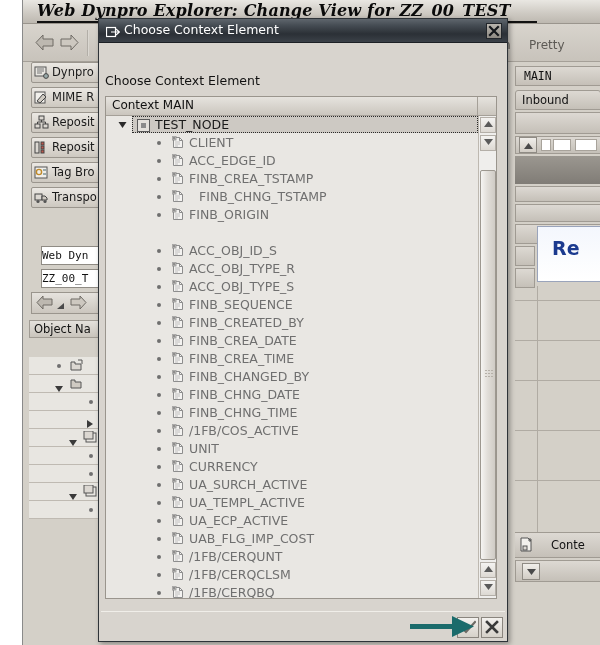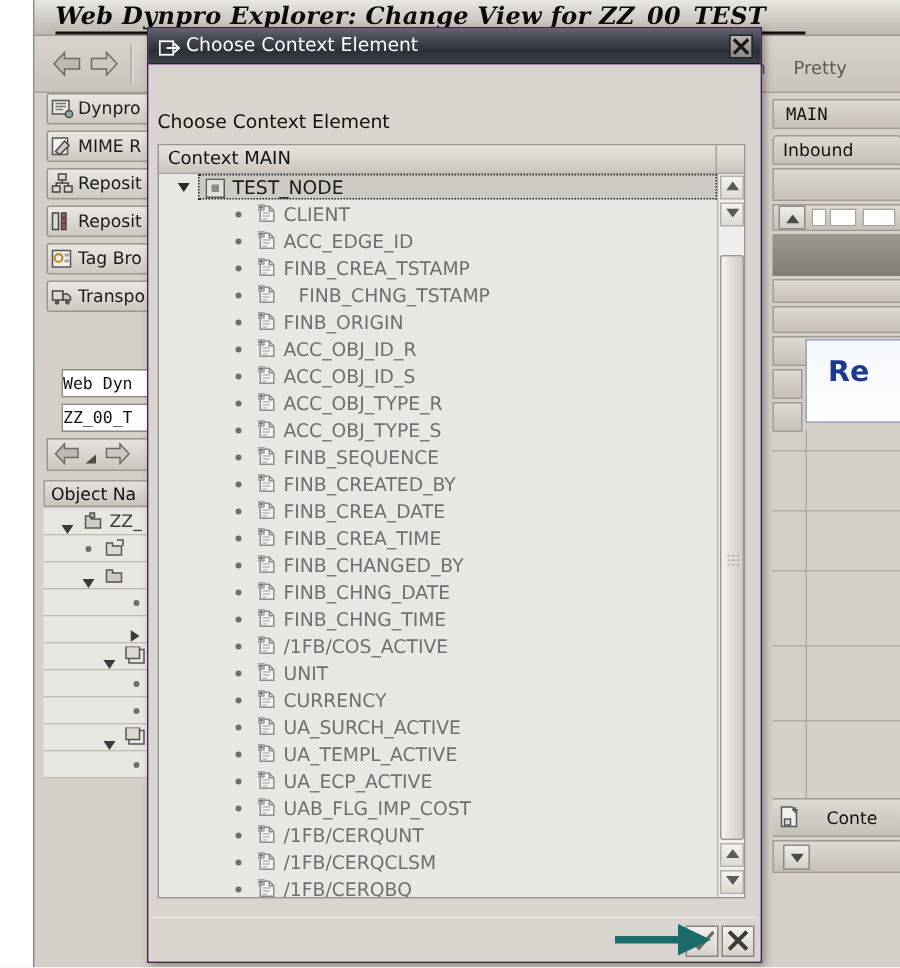--- a/index.html
+++ b/index.html
@@ -175,21 +175,21 @@
     position:absolute;
     background: linear-gradient(to bottom,#f0eeea,#d2cdc5);
     border:1px solid #8f8b84;
   }
 
   
   .dialog {
     position: absolute;
     left: 98px; top: 18px;
     width: 410px; height: 624px;
-    background: #d946ef;
+    background: #fef9c3;
     border: 1px solid #2e3338;
     box-shadow: 2px 2px 5px rgba(0,0,0,0.35);
   }
   .dlg-title {
     position: absolute;
     left: 0; top: 0; width: 408px; height: 24px;
     background: linear-gradient(to bottom, #5f666d 0%, #454c53 28%, #2b3036 65%, #3b4148 100%);
     border-bottom: 1px solid #1c2025;
   }
   .dlg-title-ico {
@@ -454,30 +454,20 @@
             </svg>
         </span>
         <span style="position:absolute;left:38px;top:2px;">
           <svg width="17" height="15" viewBox="0 0 17 15">
               <path d="M10 1 L10 4 L1 4 L1 10 L10 10 L10 14 L16 7.5 Z" fill="#cdc8c0" stroke="#6e6a64"></path>
             </svg>
         </span>
       </div>
       <div class="objhdr">Object Na</div>
 
-      <div class="treerow" style="top:47px;">
-        <span style="position:absolute;left:12px;top:5px;"><svg width="8" height="6" viewBox="0 0 8 6">
-              <path d="M0 0 L8 0 L4 6 Z" fill="#3a3a3a"></path>
-            </svg></span>
-        <span style="position:absolute;left:26px;top:2px;"><svg width="14" height="13" viewBox="0 0 14 13">
-              <path d="M2 3h4v2h6v6H2z" fill="#cfcac2" stroke="#555"></path>
-              <rect x="5" y="1" width="3" height="3" fill="#b9b3ab" stroke="#555"></rect>
-            </svg></span>
-        <span style="position:absolute;left:44px;">ZZ_</span>
-      </div>
       <div class="treerow" style="top:65px;">
         <span class="bullet" style="left:28px;"></span>
         <span style="position:absolute;left:40px;top:2px;"><svg width="14" height="13" viewBox="0 0 14 13">
               <path d="M2 3h4v2h6v6H2z" fill="#dcd8d2" stroke="#555"></path>
               <path d="M9 1 l4 0 l0 4" fill="none" stroke="#555"></path>
             </svg></span>
       </div>
       <div class="treerow" style="top:83px;">
         <span style="position:absolute;left:26px;top:5px;"><svg width="8" height="6" viewBox="0 0 8 6">
               <path d="M0 0 L8 0 L4 6 Z" fill="#3a3a3a"></path>
@@ -681,33 +671,20 @@
               <span class="attr-ico" style="left: 66px;">
                 <svg width="12" height="13" viewBox="0 0 12 13" style="display: block;">
                   <path d="M1.5 1.5 h6 l3 3 v7 h-9 z" fill="#f4f3f1" stroke="#8d8d8d"></path>
                   <path d="M7.5 1.5 v3 h3" fill="none" stroke="#8d8d8d"></path>
                   <path d="M3 6h5M3 8h5M3 10h3" stroke="#b9b9b9" stroke-width="0.9"></path>
                   <rect x="0" y="0" width="4" height="4" fill="#d8d6d2" stroke="#8d8d8d" stroke-width="0.8"></rect>
                   <path d="M2 0.6 v2.8 M0.6 2 h2.8" stroke="#6f6f6f" stroke-width="0.9"></path>
                 </svg>
               </span>
               <span class="row-label" style="left: 83px;">FINB_ORIGIN</span>
-            </div>
-            <div class="row" style="top: 108px;">
-              <span class="bullet" style="left: 51px;"></span>
-              <span class="attr-ico" style="left: 66px;">
-                <svg width="12" height="13" viewBox="0 0 12 13" style="display: block;">
-                  <path d="M1.5 1.5 h6 l3 3 v7 h-9 z" fill="#f4f3f1" stroke="#8d8d8d"></path>
-                  <path d="M7.5 1.5 v3 h3" fill="none" stroke="#8d8d8d"></path>
-                  <path d="M3 6h5M3 8h5M3 10h3" stroke="#b9b9b9" stroke-width="0.9"></path>
-                  <rect x="0" y="0" width="4" height="4" fill="#d8d6d2" stroke="#8d8d8d" stroke-width="0.8"></rect>
-                  <path d="M2 0.6 v2.8 M0.6 2 h2.8" stroke="#6f6f6f" stroke-width="0.9"></path>
-                </svg>
-              </span>
-              <span class="row-label" style="left: 83px;">ACC_OBJ_ID_R</span>
             </div>
             <div class="row" style="top: 126px;">
               <span class="bullet" style="left: 51px;"></span>
               <span class="attr-ico" style="left: 66px;">
                 <svg width="12" height="13" viewBox="0 0 12 13" style="display: block;">
                   <path d="M1.5 1.5 h6 l3 3 v7 h-9 z" fill="#f4f3f1" stroke="#8d8d8d"></path>
                   <path d="M7.5 1.5 v3 h3" fill="none" stroke="#8d8d8d"></path>
                   <path d="M3 6h5M3 8h5M3 10h3" stroke="#b9b9b9" stroke-width="0.9"></path>
                   <rect x="0" y="0" width="4" height="4" fill="#d8d6d2" stroke="#8d8d8d" stroke-width="0.8"></rect>
                   <path d="M2 0.6 v2.8 M0.6 2 h2.8" stroke="#6f6f6f" stroke-width="0.9"></path>

